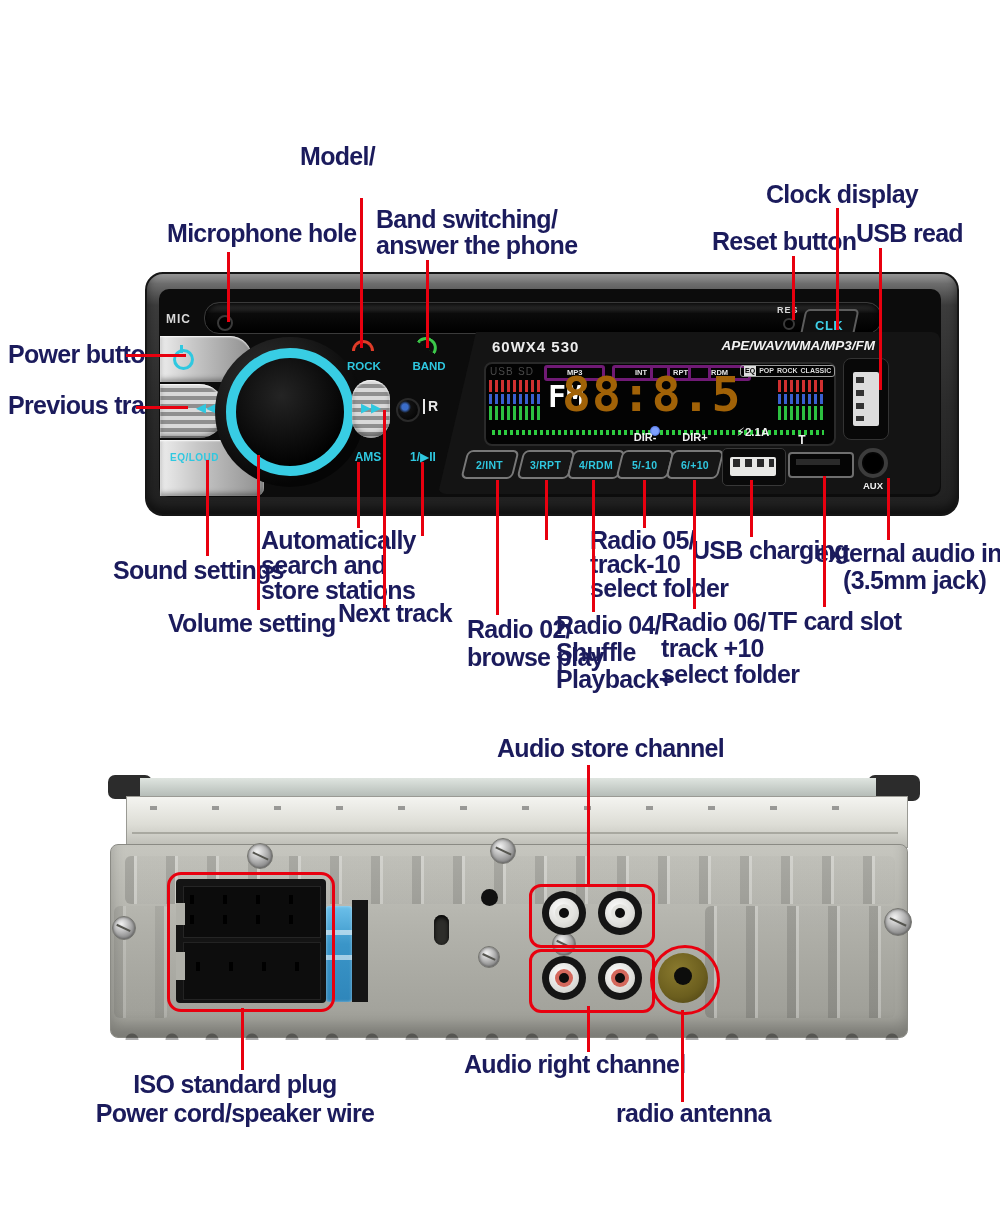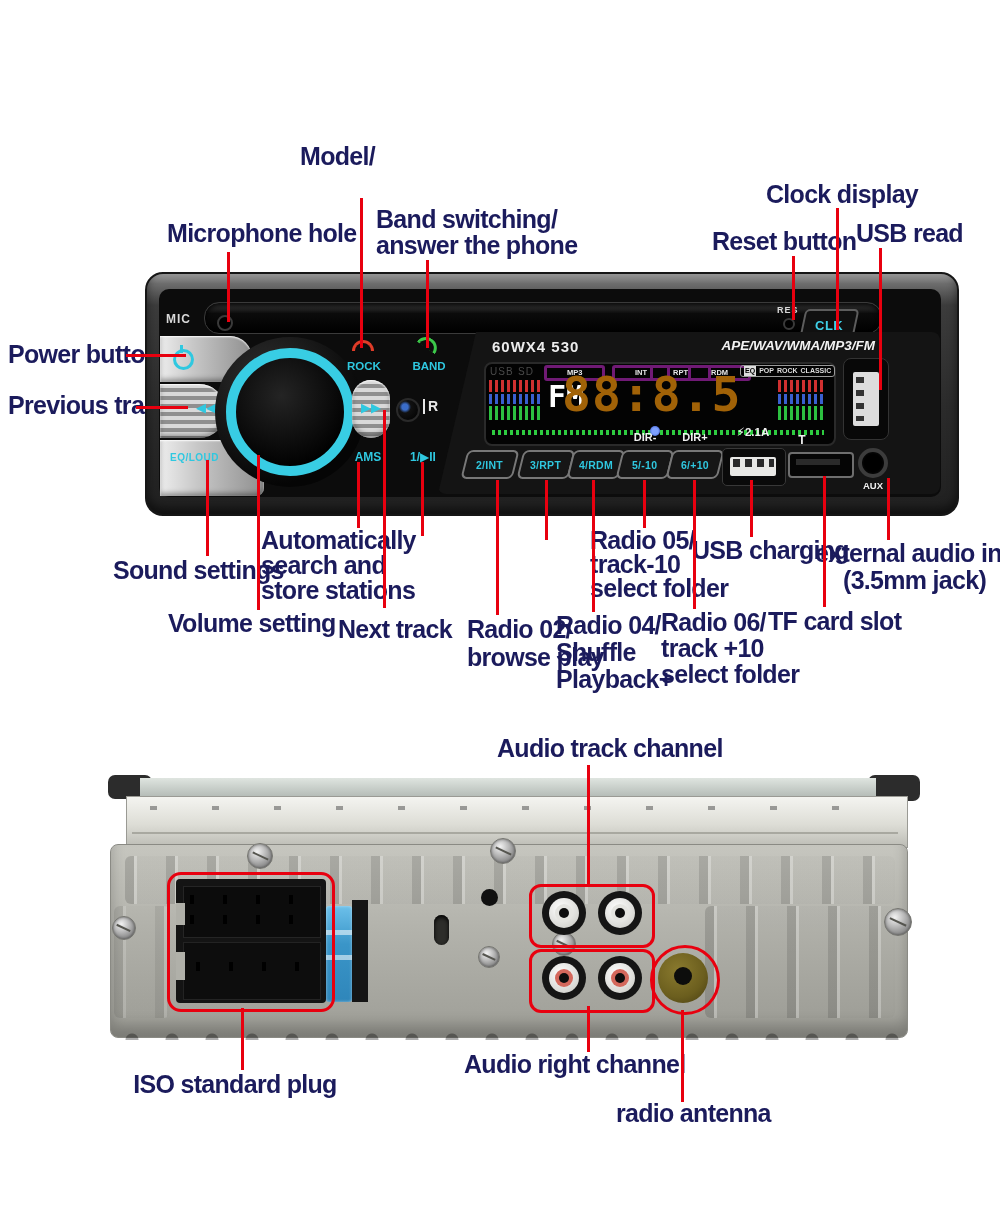--- a/index.html
+++ b/index.html
@@ -183,21 +183,21 @@
     <span class="l">USB charging</span>
   </div>
   <div class="lbl indent2" style="left:815px;top:540px;line-height:27px;">
     <span class="l">external audio input</span>
     <span class="l">(3.5mm jack)</span>
   </div>
 
   <div class="lbl" style="left:168px;top:610px;">
     <span class="l">Volume setting</span>
   </div>
-  <div class="lbl" style="left:338px;top:616px;">
+  <div class="lbl" style="left:338px;top:600px;">
     <span class="l">Next track</span>
   </div>
   <div class="lbl" style="left:467px;top:615px;line-height:28px;">
     <span class="l">Radio 02/</span>
     <span class="l">browse play</span>
   </div>
   <div class="lbl" style="left:556px;top:612px;line-height:27px;">
     <span class="l">Radio 04/</span>
     <span class="l">Shuffle</span>
     <span class="l">Playback+</span>
@@ -320,21 +320,21 @@
   <div class="tfslot"></div>
   <div class="tflip"></div>
   <div class="auxring"></div>
   <div class="wlabel" style="left:853px;top:480px;width:40px;font-size:9.5px;">AUX</div>
   <div class="usbread">
     <div class="tong"></div>
     <div class="pins"></div>
   </div>
 
   <div class="lbl" style="left:497px;top:735px;">
-    <span class="l">Audio track channel</span>
+    <span class="l">Audio store channel</span>
   </div>
 
   <div class="cap" style="left:108px;top:775px;width:44px;height:24px;"></div>
   <div class="cap" style="left:868px;top:775px;width:52px;height:26px;"></div>
   <div class="topstrip"></div>
   <div class="plate"></div>
   <div class="platemarks"></div>
   <div class="plateline"></div>
   <div class="chassis"></div>
   <div class="ribs" style="left:125px;top:856px;width:770px;height:48px;"></div>
@@ -392,20 +392,21 @@
   </div>
   <div class="redring" style="left:650px;top:945px;width:64px;height:64px;"></div>
 
   <div class="vln" style="left:587px;top:765px;height:122px;"></div>
   <div class="vln" style="left:241px;top:1008px;height:62px;"></div>
   <div class="vln" style="left:587px;top:1006px;height:46px;"></div>
   <div class="vln" style="left:681px;top:1010px;height:92px;"></div>
 
   <div class="lbl ctr" style="left:95px;top:1070px;width:280px;line-height:29px;">
     <span class="l">ISO standard plug</span>
+    <span class="l">Power cord/speaker wire</span>
   </div>
   <div class="lbl" style="left:464px;top:1051px;">
     <span class="l">Audio right channel</span>
   </div>
   <div class="lbl" style="left:616px;top:1100px;">
     <span class="l">radio antenna</span>
   </div>
 
 </div>
 

